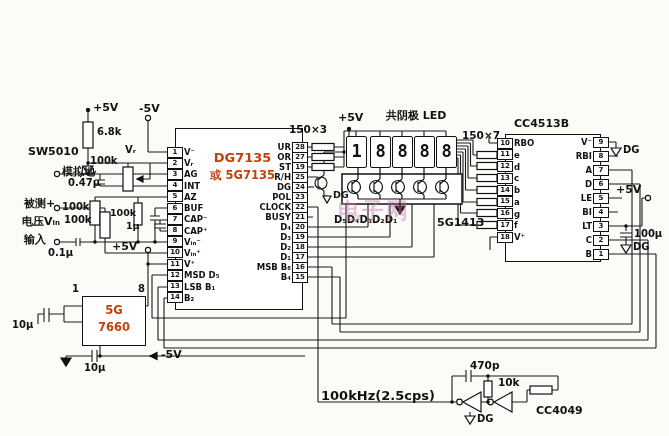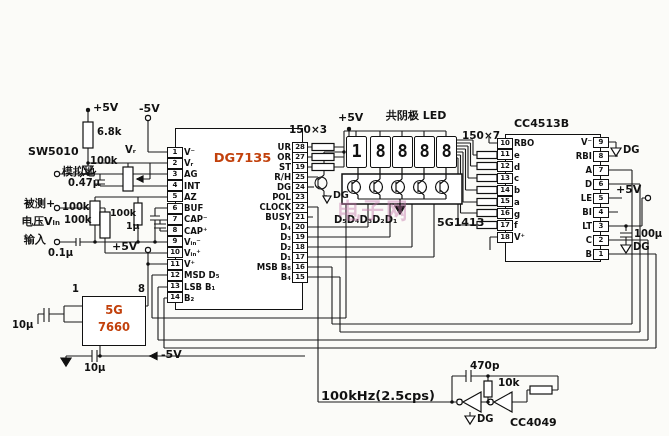--- a/index.html
+++ b/index.html
@@ -173,20 +173,21 @@
           <circle cx="488" cy="402" r="1.8"></circle>
         <circle cx="626" cy="226" r="1.8"></circle>
           <circle cx="100" cy="356" r="1.8"></circle>
       </g>
     </g>
   </svg>
 
   <div class="icbox" style="left:175px;top:128px;width:128px;height:182px;"></div>
   <div class="ictitle" style="left:195px;top:150px;width:95px;font-size:13px;">
     <div>DG7135</div>
+    <div style="font-size:11.5px;margin-top:3px;">或 5G7135</div>
   </div>
 
   <div class="icbox" style="left:505px;top:134px;width:96px;height:128px;"></div>
   <div class="icbox" style="left:82px;top:296px;width:64px;height:50px;"></div>
   <div class="ictitle" style="left:86px;top:303px;width:56px;font-size:11.5px;">
     <div>5G</div>
     <div style="margin-top:3px;">7660</div>
   </div>
 
   <div class="pincol" style="left:167px;top:147px;height:156px;width:70px;">
@@ -430,18 +431,18 @@
   <div class="lbl" style="left:634px;top:229px;font-size:10px;">100μ</div>
   <div class="lbl" style="left:633px;top:242px;font-size:10px;">DG</div>
   <div class="lbl" style="left:72px;top:284px;font-size:10px;">1</div>
   <div class="lbl" style="left:138px;top:284px;font-size:10px;">8</div>
   <div class="lbl" style="left:12px;top:320px;font-size:10px;">10μ</div>
   <div class="lbl" style="left:84px;top:363px;font-size:10px;">10μ</div>
   <div class="lbl" style="left:161px;top:349px;font-size:11px;">-5V</div>
   <div class="lbl" style="left:321px;top:389px;font-size:13px;">100kHz(2.5cps)</div>
   <div class="lbl" style="left:470px;top:360px;font-size:10.5px;">470p</div>
   <div class="lbl" style="left:498px;top:377px;font-size:10.5px;">10k</div>
-  <div class="lbl" style="left:510px;top:405px;font-size:11px;margin-top:12px;">CC4049</div>
+  <div class="lbl" style="left:536px;top:405px;font-size:11px;">CC4049</div>
   <div class="lbl" style="left:477px;top:414px;font-size:10px;">DG</div>
 
   <div class="wm wm-name">电子网</div>
 
 </div>
 
 </body></html>

